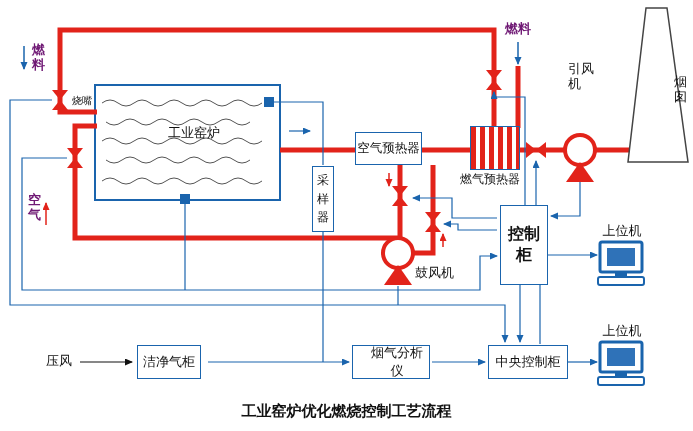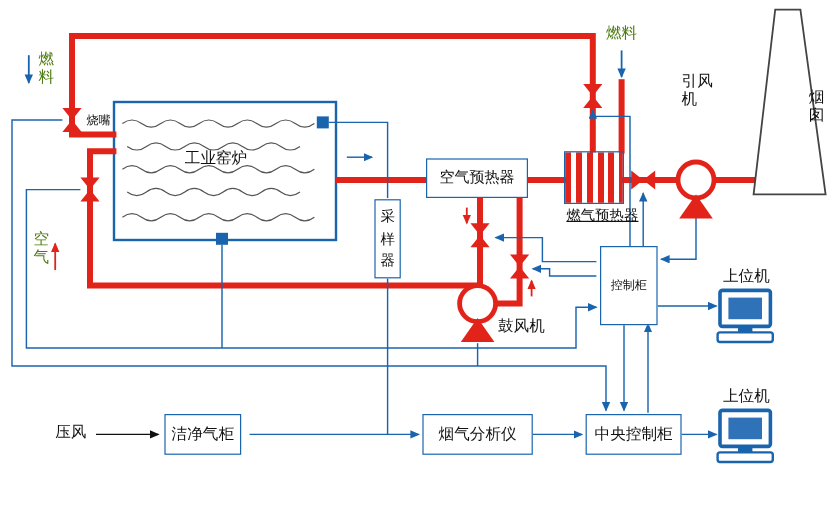--- a/index.html
+++ b/index.html
@@ -1,21 +1,21 @@
 <!DOCTYPE html>
 <html><head>
 <meta charset="utf-8">
 <style>
   html,body{margin:0;padding:0;background:#fff;}
   #stage{position:relative;width:693px;height:431px;background:#fff;overflow:hidden;
          font-family:"DejaVu Sans",sans-serif;}
   #stage svg{position:absolute;left:0;top:0;}
   .lbl{position:absolute;font-size:13px;color:#111;line-height:1.15;}
   .vt{width:17px;word-break:break-all;text-align:center;line-height:1.18;}
-  .red{color:#4d7c0f;font-weight:normal;}
+  .red{color:#701a75;font-weight:bold;}
   .box{position:absolute;background:#fff;border:1.5px solid #1a64ad;box-sizing:border-box;
        display:flex;align-items:center;justify-content:center;font-size:13px;color:#111;
        text-align:center;}
   .stripes{position:absolute;left:470px;top:126px;width:50px;height:44px;box-sizing:border-box;
        border:1.5px solid #1a64ad;
        background:repeating-linear-gradient(90deg,#e2231a 0 5px,#fff 5px 9px);}
   .sampler{position:absolute;left:312px;top:166px;width:22px;height:66px;box-sizing:border-box;
        background:#fff;border:1.5px solid #1a64ad;font-size:12px;color:#111;
        word-break:break-all;text-align:center;line-height:1.55;padding-top:4px;}
   .title{position:absolute;left:0;right:0;top:402px;text-align:center;font-size:15px;
@@ -141,39 +141,40 @@
       <rect x="600" y="342" width="42" height="30" rx="2" fill="#fff" stroke-width="3"></rect>
       <rect x="607" y="348" width="28" height="18" fill="#2f72b8" stroke="none"></rect>
       <rect x="615" y="372" width="12" height="5" fill="#1a64ad" stroke="none"></rect>
       <rect x="598" y="377" width="46" height="8" rx="2" fill="#fff" stroke-width="2"></rect>
     </g>
   </svg>
 
   <div class="lbl vt red" style="left:30px;top:42px;">燃料</div>
   <div class="lbl vt red" style="left:26px;top:192px;">空气</div>
   <div class="lbl" style="left:72px;top:95px;font-size:10px;">烧嘴</div>
-  <div class="lbl" style="left:140px;top:126px;width:80px;text-align:center;">工业窑炉</div>
+  <div class="lbl" style="left:140px;top:126px;width:80px;text-align:right;">工业窑炉</div>
 
   <div class="sampler">采样器</div>
 
-  <div class="box" style="left:355px;top:132px;width:85px;height:33px;font-size:12.5px;">空气预热器</div>
+  <div class="box" style="left:355px;top:132px;width:67px;height:33px;font-size:12.5px;">空气预热器</div>
 
   <div class="stripes"></div>
-  <div class="lbl" style="left:460px;top:173px;width:72px;text-align:right;font-size:12px;text-decoration:underline;">燃气预热器</div>
+  <div class="lbl" style="left:460px;top:173px;width:72px;text-align:left;font-size:12px;">燃气预热器</div>
 
   <div class="lbl red" style="left:500px;top:22px;width:36px;text-align:center;">燃料</div>
 
   <div class="lbl" style="left:568px;top:62px;width:36px;word-break:break-all;">引风机</div>
   <div class="lbl vt" style="left:672px;top:74px;">烟囱</div>
 
-  <div class="box" style="left:500px;top:205px;width:48px;height:66px;font-size:10px;">控制柜</div>
+  <div class="box" style="left:500px;top:205px;width:48px;height:80px;font-size:16px;font-weight:bold;">控制柜</div>
 
   <div class="lbl" style="left:600px;top:224px;width:44px;text-align:center;">上位机</div>
   <div class="lbl" style="left:600px;top:324px;width:44px;text-align:center;">上位机</div>
 
-  <div class="lbl" style="left:415px;top:266px;width:46px;">鼓风机</div>
+  <div class="lbl" style="left:415px;top:266px;width:46px;font-family:Liberation Serif, serif;">鼓风机</div>
 
   <div class="lbl" style="left:46px;top:354px;width:32px;">压风</div>
   <div class="box" style="left:137px;top:345px;width:64px;height:34px;">洁净气柜</div>
-  <div class="box" style="left:352px;top:345px;width:92px;height:34px;">烟气分析仪</div>
+  <div class="box" style="left:352px;top:345px;width:78px;height:34px;padding-left:12px;">烟气分析仪</div>
   <div class="box" style="left:488px;top:345px;width:80px;height:34px;">中央控制柜</div>
 
+  <div class="title">工业窑炉优化燃烧控制工艺流程</div>
 </div>
 
 </body></html>

